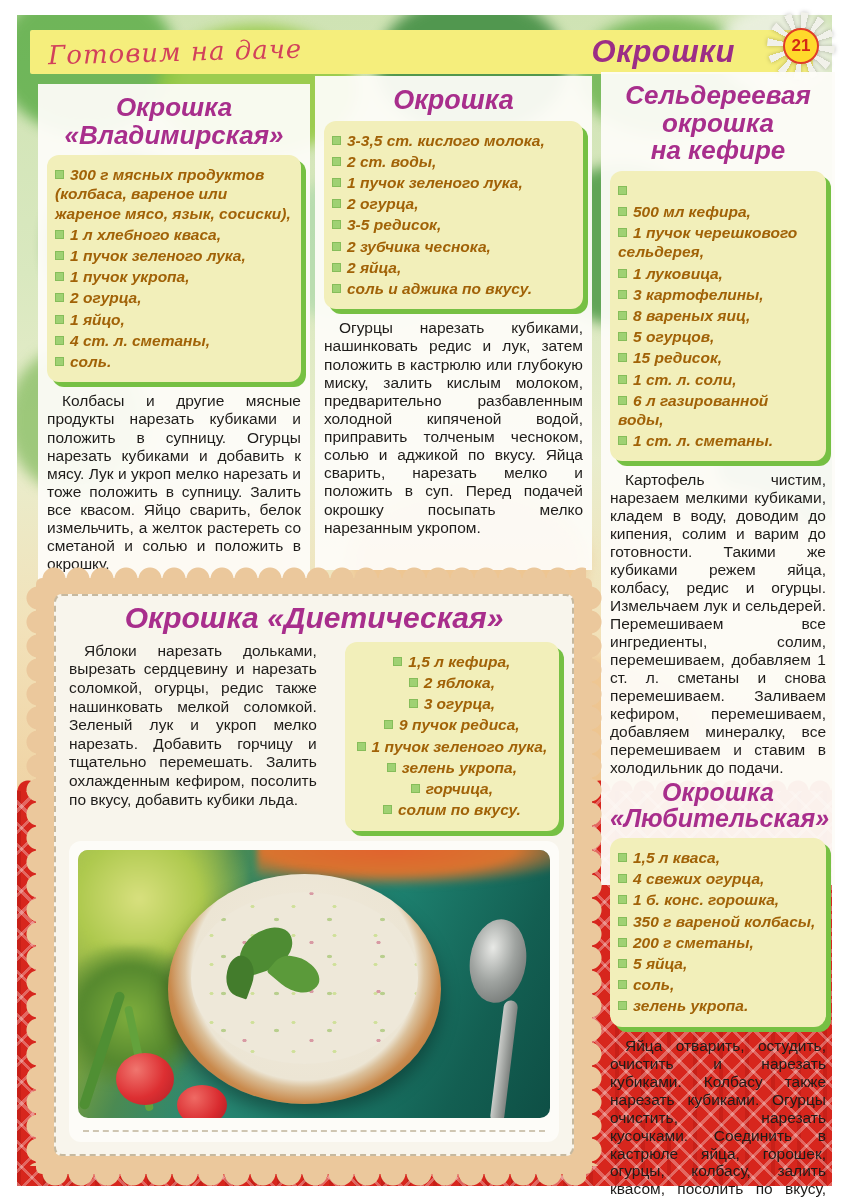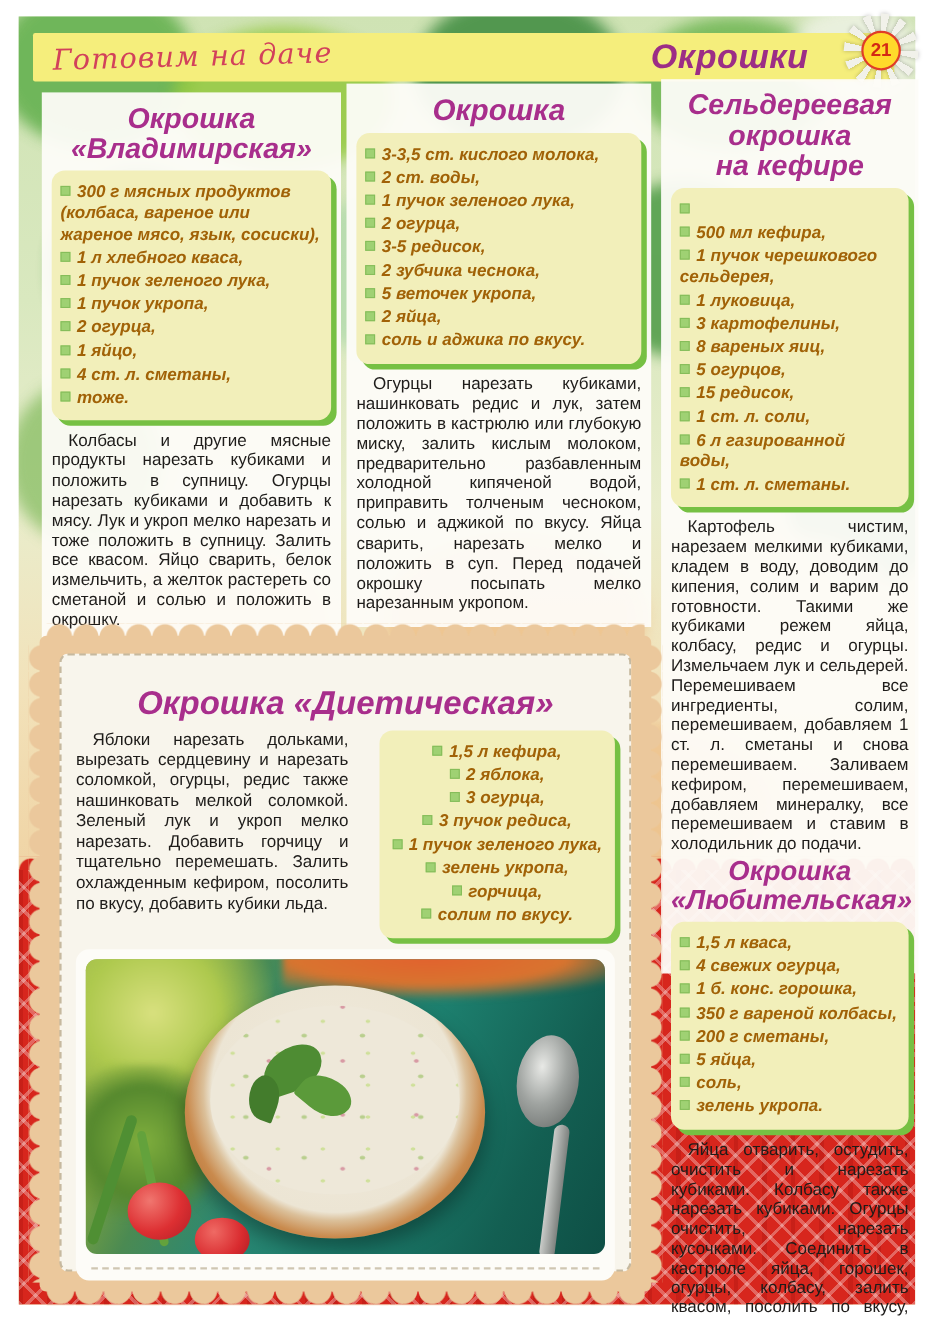--- a/index.html
+++ b/index.html
@@ -55,21 +55,21 @@
   
   .tan-card{position:absolute;left:36px;top:578px;width:556px;height:596px;background:#ebc89c;border-radius:6px;}
   .tan-card::before{content:"";position:absolute;top:-11px;left:6px;right:6px;height:12px;
       background:radial-gradient(circle at 12px 12px,#ebc89c 11px,transparent 12px);background-size:24px 12px;background-repeat:repeat-x;}
   .tan-card::after{content:"";position:absolute;bottom:-13px;left:6px;right:6px;height:14px;
       background:radial-gradient(circle at 13px 0px,#ebc89c 12px,transparent 13px);background-size:26px 14px;background-repeat:repeat-x;}
   .side-scallop{position:absolute;top:8px;bottom:8px;width:12px;}
   .side-scallop.left{left:-10px;background:radial-gradient(circle at 12px 12px,#ebc89c 11px,transparent 12px);background-size:12px 24px;background-repeat:repeat-y;}
   .side-scallop.right{right:-10px;background:radial-gradient(circle at 0px 12px,#ebc89c 11px,transparent 12px);background-size:12px 24px;background-repeat:repeat-y;}
   .frame{position:absolute;inset:16px 18px 18px 18px;background:#f8f5ec;border:2px dashed #c6b99f;border-radius:8px;
-      padding:28px 13px;box-sizing:border-box;}
+      padding:6px 13px;box-sizing:border-box;}
   .row{display:flex;gap:28px;align-items:flex-start;}
   .row p.body{flex:1.25;margin:0;font-size:15.5px;line-height:1.2;}
   .row ul.ing{flex:1;margin:0;text-align:center;}
 
   .photo-wrap{position:relative;margin-top:10px;background:#fdfcf8;border-radius:12px;padding:9px 9px 24px;}
   .photo-wrap::after{content:"";position:absolute;left:14px;right:14px;bottom:10px;height:0;border-top:2px dashed #cfc6b2;}
   .photo{position:relative;height:268px;border-radius:10px;overflow:hidden;
       background:linear-gradient(115deg,#9cb54e 0%,#7ba23f 16%,#4b8a52 26%,#2b8873 40%,#1d7f6e 58%,#135f52 82%,#0e4f45 100%);}
   .ph{position:absolute;}
   .ph-orange{left:38%;top:-6%;width:70%;height:20%;background:radial-gradient(ellipse at 40% 30%,#e2622e 0%,#d8742f 45%,rgba(216,116,47,0) 72%);filter:blur(3px);}
@@ -133,37 +133,36 @@
         <span class="title-line">«Владимирская»</span>
       </h2>
     <ul class="ing">
         <li><span class="bullet"></span><span>300 г мясных продуктов (колбаса, вареное или жареное мясо, язык, сосиски),</span></li>
         <li><span class="bullet"></span><span>1 л хлебного кваса,</span></li>
         <li><span class="bullet"></span><span>1 пучок зеленого лука,</span></li>
         <li><span class="bullet"></span><span>1 пучок укропа,</span></li>
         <li><span class="bullet"></span><span>2 огурца,</span></li>
         <li><span class="bullet"></span><span>1 яйцо,</span></li>
         <li><span class="bullet"></span><span>4 ст. л. сметаны,</span></li>
-        <li><span class="bullet"></span><span>тоже.</span></li>
+        <li><span class="bullet"></span><span>соль.</span></li>
       </ul>
     <p class="body">Колбасы и другие мясные продукты нарезать кубиками и положить в супницу. Огурцы нарезать кубиками и добавить к мясу. Лук и укроп мелко нарезать и тоже положить в супницу. Залить все квасом. Яйцо сварить, белок измельчить, а желток растереть со сметаной и солью и положить в окрошку.</p>
   </section>
 
   <section class="panel col2">
     <h2 class="r-title t2">
         <span class="title-line">Окрошка</span>
       </h2>
     <ul class="ing">
         <li><span class="bullet"></span><span>3-3,5 ст. кислого молока,</span></li>
         <li><span class="bullet"></span><span>2 ст. воды,</span></li>
         <li><span class="bullet"></span><span>1 пучок зеленого лука,</span></li>
         <li><span class="bullet"></span><span>2 огурца,</span></li>
         <li><span class="bullet"></span><span>3-5 редисок,</span></li>
         <li><span class="bullet"></span><span>2 зубчика чеснока,</span></li>
-        <li><span class="bullet"></span><span>5 веточек укропа,</span></li>
         <li><span class="bullet"></span><span>2 яйца,</span></li>
         <li><span class="bullet"></span><span>соль и аджика по вкусу.</span></li>
       </ul>
     <p class="body">Огурцы нарезать кубиками, нашинковать редис и лук, затем положить в кастрюлю или глубокую миску, залить кислым молоком, предварительно разбавленным холодной кипяченой водой, приправить толченым чесноком, солью и аджикой по вкусу. Яйца сварить, нарезать мелко и положить в суп. Перед подачей окрошку посыпать мелко нарезанным укропом.</p>
   </section>
 
   <section class="panel col3">
     <div>
       <h2 class="r-title t3">
           <span class="title-line">Сельдереевая</span>
@@ -211,21 +210,21 @@
     <div class="frame">
       <h2 class="r-title t4">
           <span class="title-line">Окрошка «Диетическая»</span>
         </h2>
       <div class="row">
         <p class="body">Яблоки нарезать дольками, вырезать сердцевину и нарезать соломкой, огурцы, редис также нашинковать мелкой соломкой. Зеленый лук и укроп мелко нарезать. Добавить горчицу и тщательно перемешать. Залить охлажденным кефиром, посолить по вкусу, добавить кубики льда.</p>
         <ul class="ing">
             <li><span class="bullet"></span><span>1,5 л кефира,</span></li>
             <li><span class="bullet"></span><span>2 яблока,</span></li>
             <li><span class="bullet"></span><span>3 огурца,</span></li>
-            <li><span class="bullet"></span><span>3 пучок редиса,</span></li>
+            <li><span class="bullet"></span><span>9 пучок редиса,</span></li>
             <li><span class="bullet"></span><span>1 пучок зеленого лука,</span></li>
             <li><span class="bullet"></span><span>зелень укропа,</span></li>
             <li><span class="bullet"></span><span>горчица,</span></li>
             <li><span class="bullet"></span><span>солим по вкусу.</span></li>
           </ul>
       </div>
       <div class="photo-wrap">
         <div class="photo">
           <i class="ph ph-orange"></i>
           <i class="ph ph-lettuce1"></i>

